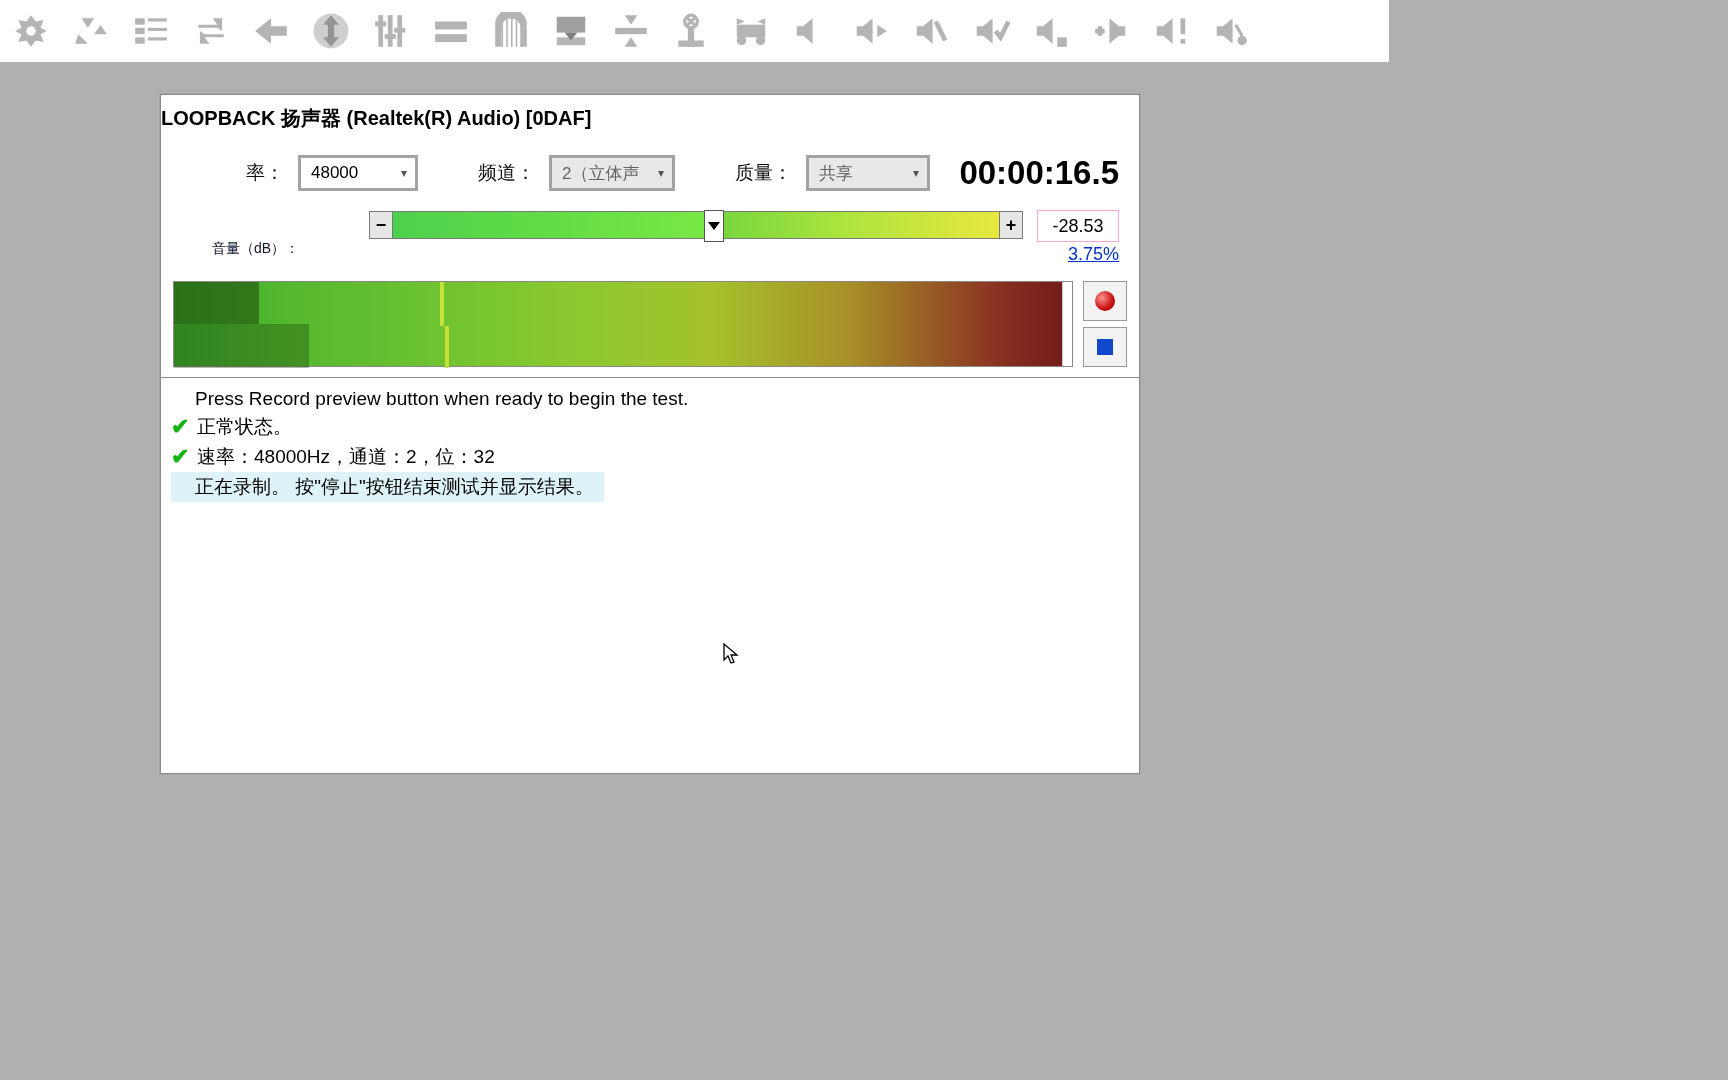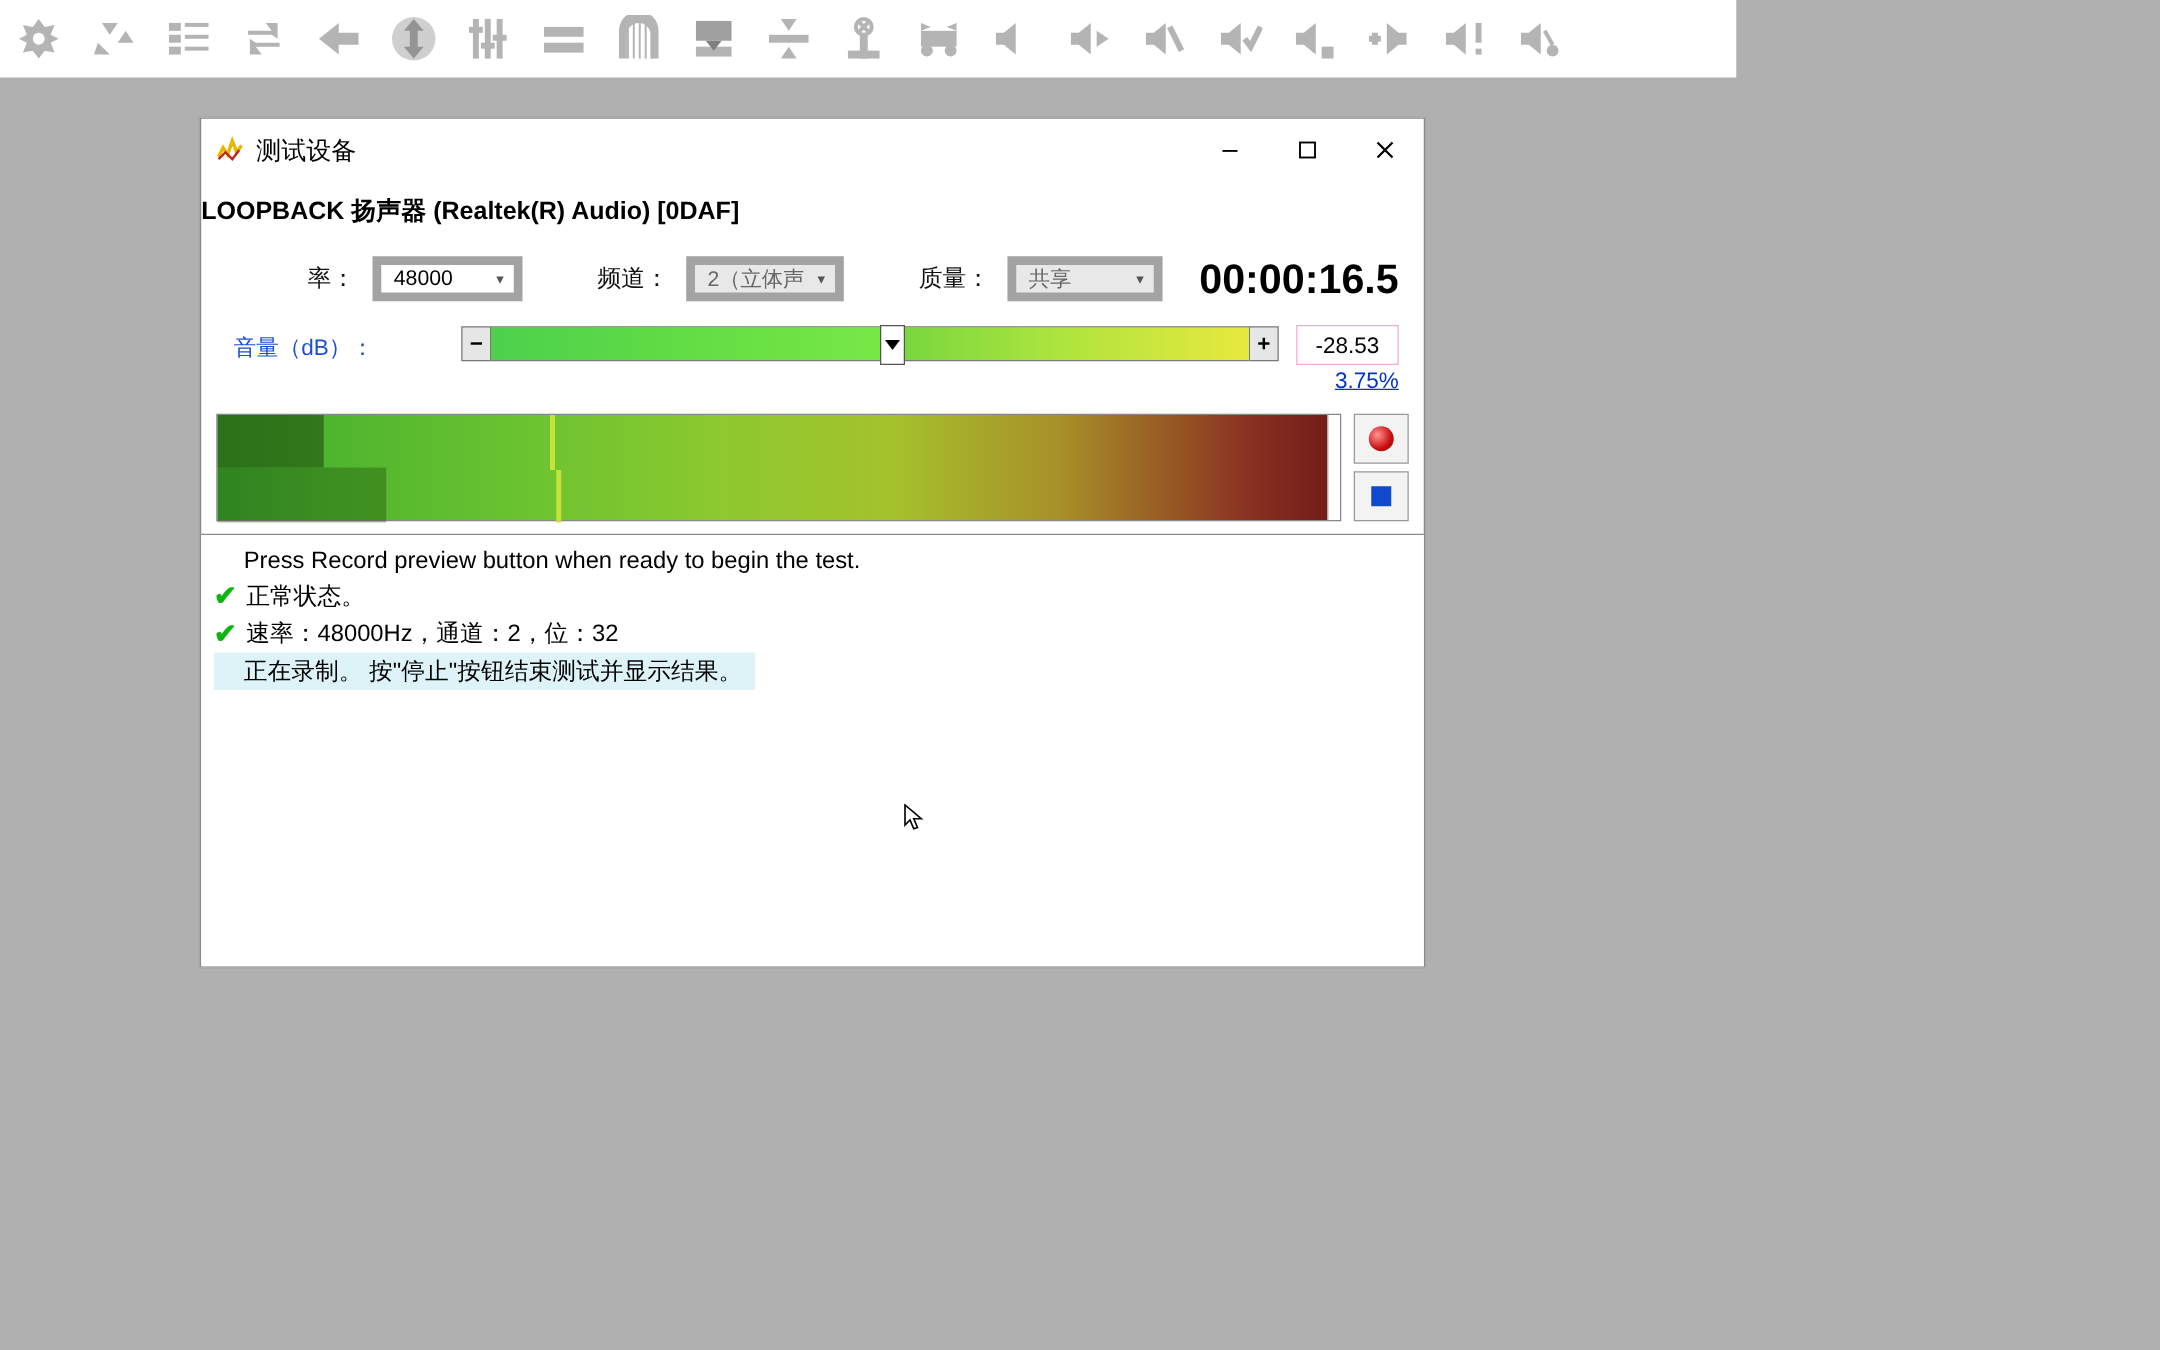--- a/index.html
+++ b/index.html
@@ -70,21 +70,21 @@
   .controls-row {
     display: flex;
     align-items: center;
     padding: 0 20px;
     gap: 0;
     height: 46px;
   }
   .ctrl-label { font-size: 19px; color: #111; }
   .select {
     height: 36px;
-    border: 7px solid #a3a3a3;
+    border: 3px solid #a3a3a3;
     background: #fff;
     display: flex;
     align-items: center;
     padding: 0 10px;
     font-size: 17px;
     position: relative;
   }
   .select.disabled { background: #e8e8e8; color: #666; }
   .select .caret {
     position: absolute; right: 8px; top: 50%; transform: translateY(-50%);
@@ -96,21 +96,21 @@
     color: #000;
     font-family: Arial, sans-serif;
   }
   
   .volume-row {
     display: flex;
     align-items: flex-start;
     padding: 14px 20px 0 20px;
     gap: 0;
   }
-  .vol-label { font-size: 18px; color: #1d4ed8; padding-top: 6px; width: 130px; text-align: right; padding-right: 8px;}
+  .vol-label { font-size: 14px; color: #0f172a; padding-top: 6px; width: 130px; text-align: right; padding-right: 8px; margin-top: 24px;}
   .vol-slider-wrap { display: flex; flex-direction: column; }
   .vol-slider {
     display: flex; align-items: center;
     height: 30px;
   }
   .vol-btn {
     width: 24px; height: 28px;
     border: 1px solid #7a7a7a;
     background: #e6e6e6;
     display: flex; align-items: center; justify-content: center;
@@ -396,43 +396,20 @@
   <div class="tb-icon">
       <svg viewBox="0 0 24 24" fill="#b4b4b4">
         <path d="M3 9 h4 l6 -5 v16 l-6 -5 h-4 Z"></path>
         <circle cx="19" cy="18" r="3"></circle>
         <path d="M15 8 L19 15" stroke="#b4b4b4" stroke-width="2"></path>
       </svg>
     </div>
 </div>
 
 <div class="dialog">
-  <div class="titlebar">
-    <svg class="app-icon" viewBox="0 0 24 24">
-        <polyline points="2,18 6,10 10,16 14,4 18,14 22,8" stroke="#e8b800" stroke-width="3" fill="none"></polyline>
-        <polyline points="2,20 8,14 14,20 20,12" stroke="#c02020" stroke-width="2" fill="none"></polyline>
-      </svg>
-    <span class="title-text">测试设备</span>
-    <div class="title-spacer"></div>
-    <div class="win-btn">
-        <svg viewBox="0 0 16 16">
-          <rect x="2" y="8" width="12" height="1.5" fill="#000"></rect>
-        </svg>
-      </div>
-    <div class="win-btn">
-        <svg viewBox="0 0 16 16">
-          <rect x="2" y="2" width="12" height="12" fill="none" stroke="#000" stroke-width="1.5"></rect>
-        </svg>
-      </div>
-    <div class="win-btn">
-        <svg viewBox="0 0 16 16">
-          <path d="M2 2 L14 14 M14 2 L2 14" stroke="#000" stroke-width="1.8"></path>
-        </svg>
-      </div>
-  </div>
 
   <div class="device-name">LOOPBACK 扬声器 (Realtek(R) Audio) [0DAF]</div>
 
   <div class="controls-row">
     <div style="width:65px"></div>
     <span class="ctrl-label">率：</span>
     <div style="width:14px"></div>
     <div class="select" style="width:120px">
       <span>48000</span>
       <span class="caret">▾</span>

